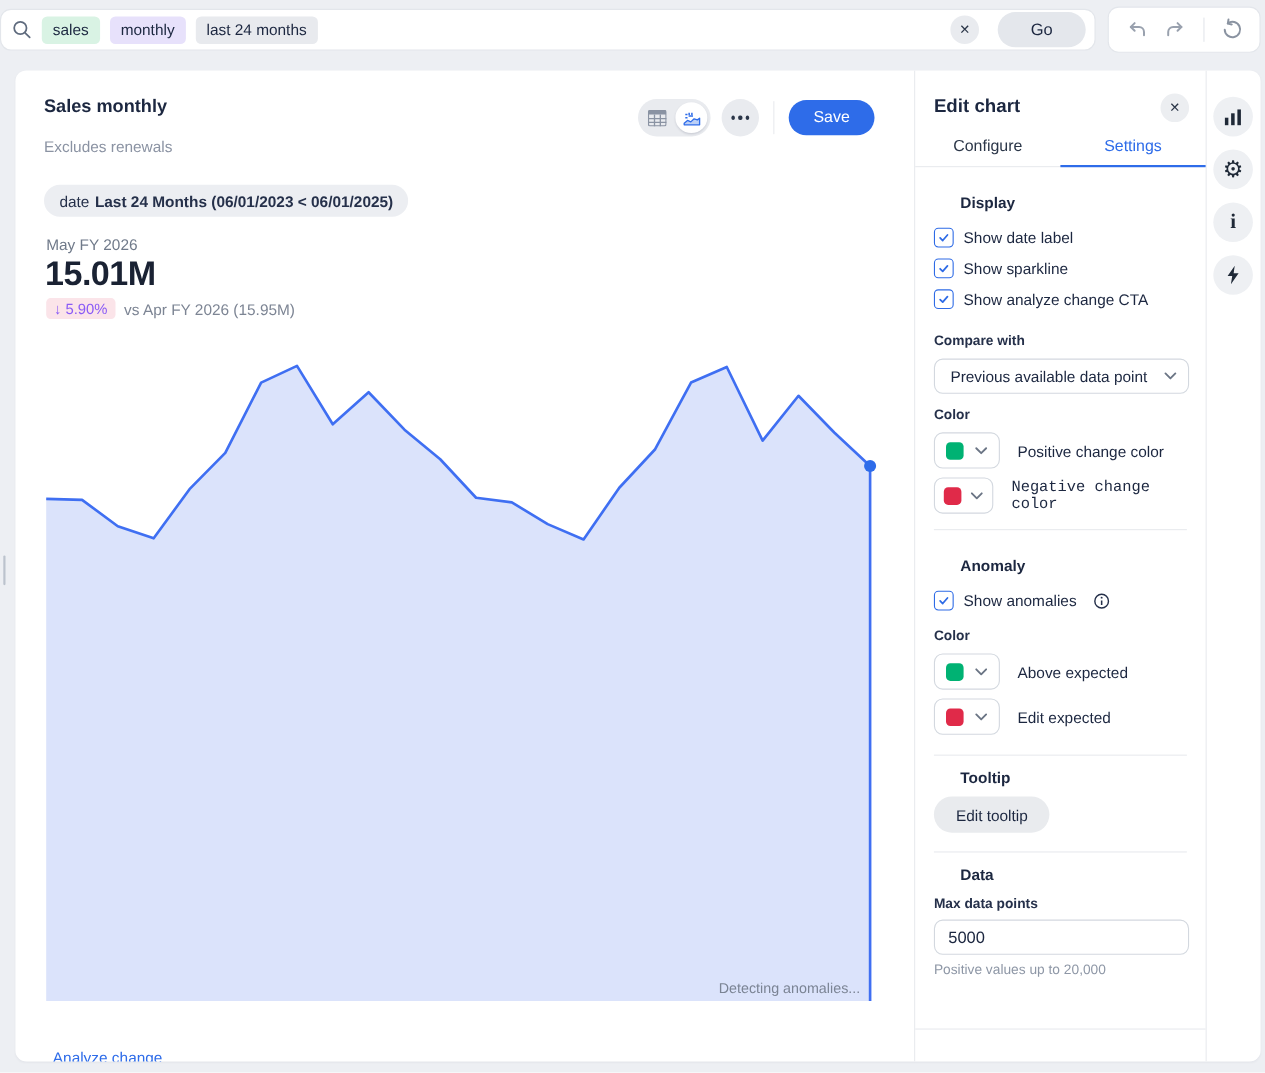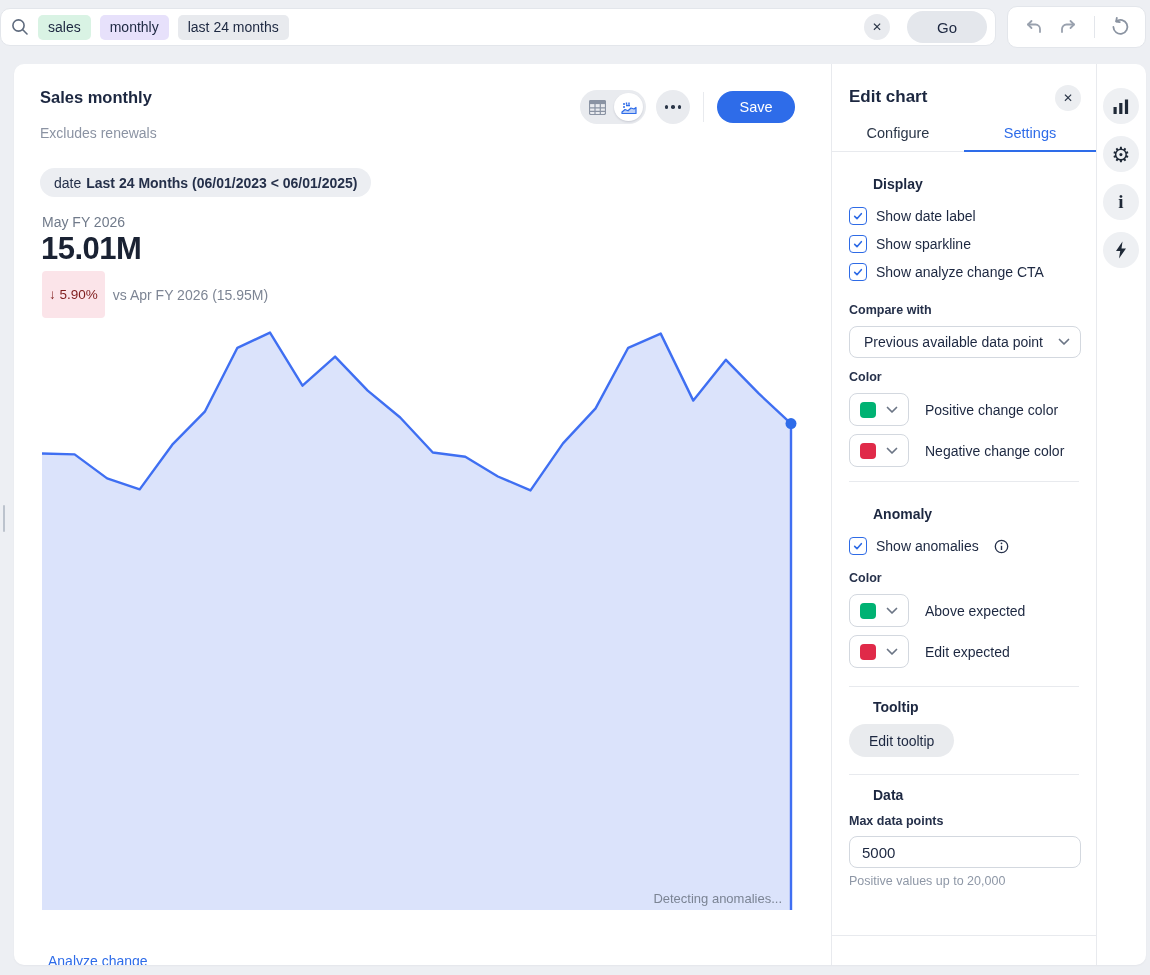--- a/index.html
+++ b/index.html
@@ -52,21 +52,21 @@
 
   .filter-chip { position:absolute; left:26px; top:104px; height:29px; border-radius:15px;
     background:#eceef2; display:flex; align-items:center; padding:0 14px; font-size:14px; color:#25304a; }
   .filter-chip b { margin-left:5px; font-weight:700; }
 
   .kpi-period { position:absolute; left:28px; top:214px; font-size:14px; color:#707a8a; }
   .kpi-period { top:150px; } 
   .kpi-value { position:absolute; left:27px; top:167px; font-size:31px; font-weight:700;
     color:#1a2233; letter-spacing:-0.5px; }
   .kpi-change { position:absolute; left:28px; top:207px; display:flex; align-items:center; gap:8px; }
-  .change-badge { background:#fbe4e9; color:#7f1d1d; font-size:13.5px; padding:16px 7px; border-radius:4px; }
+  .change-badge { background:#fbe4e9; color:#8b5cf6; font-size:13.5px; padding:2px 7px; border-radius:4px; }
   .change-vs { font-size:14px; color:#7d8594; }
 
   .spark-wrap { position:absolute; left:28px; top:266px; width:749px; height:580px; }
   .spark-wrap svg { overflow:visible; display:block; }
   .spark-status { position:absolute; right:9px; bottom:4px; font-size:13px; color:#7b8494; }
   .analyze-link { position:absolute; left:34px; top:889px; font-size:14px; color:#2e6ce9; cursor:pointer; text-decoration:none; }
 
   
   .panel-head { position:relative; height:50px; }
   .panel-title { position:absolute; left:17px; top:23px; font-size:17px; font-weight:700; color:#1c2740; }
@@ -254,21 +254,21 @@
       <div class="mini-label" style="margin-top:12px;">Color</div>
       <div class="swatch-row" style="margin-top:9px;">
         <div class="swatch-dd">
           <span class="swatch" style="background: rgb(0, 178, 115);"></span>
           <svg width="12" height="8" viewBox="0 0 12 8">
               <path d="M1.5 1.5 L6 6 L10.5 1.5" fill="none" stroke="#6b7585" stroke-width="1.7" stroke-linecap="round" stroke-linejoin="round"></path>
             </svg>
         </div>
         <span class="swatch-label">Positive change color</span>
       </div>
-      <div class="swatch-row" style="margin-top:8px;">
+      <div class="swatch-row" style="margin-top:8px;font-family:Liberation Mono, monospace;">
         <div class="swatch-dd">
           <span class="swatch" style="background: rgb(224, 42, 73);"></span>
           <svg width="12" height="8" viewBox="0 0 12 8">
               <path d="M1.5 1.5 L6 6 L10.5 1.5" fill="none" stroke="#6b7585" stroke-width="1.7" stroke-linecap="round" stroke-linejoin="round"></path>
             </svg>
         </div>
         <span class="swatch-label">Negative change color</span>
       </div>
 
       <div class="divider" style="margin-top:14px;"></div>

